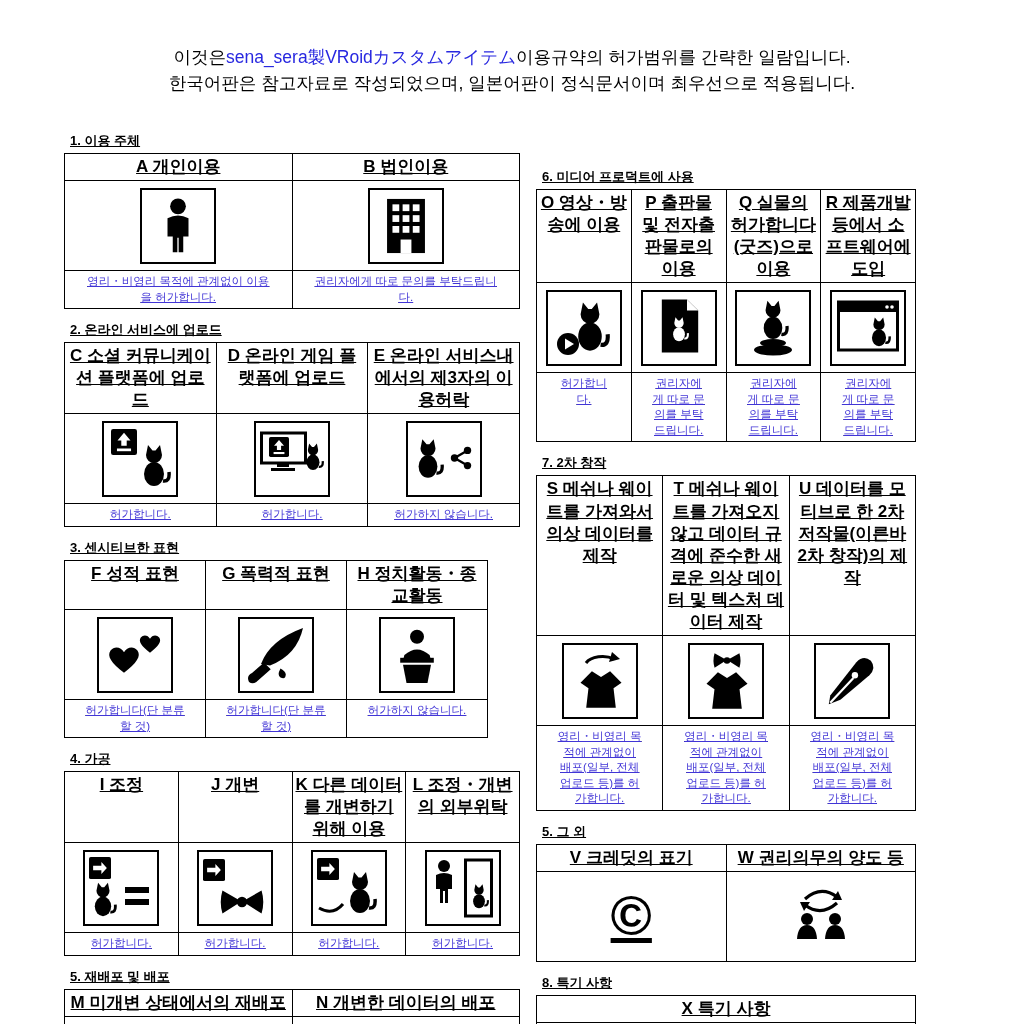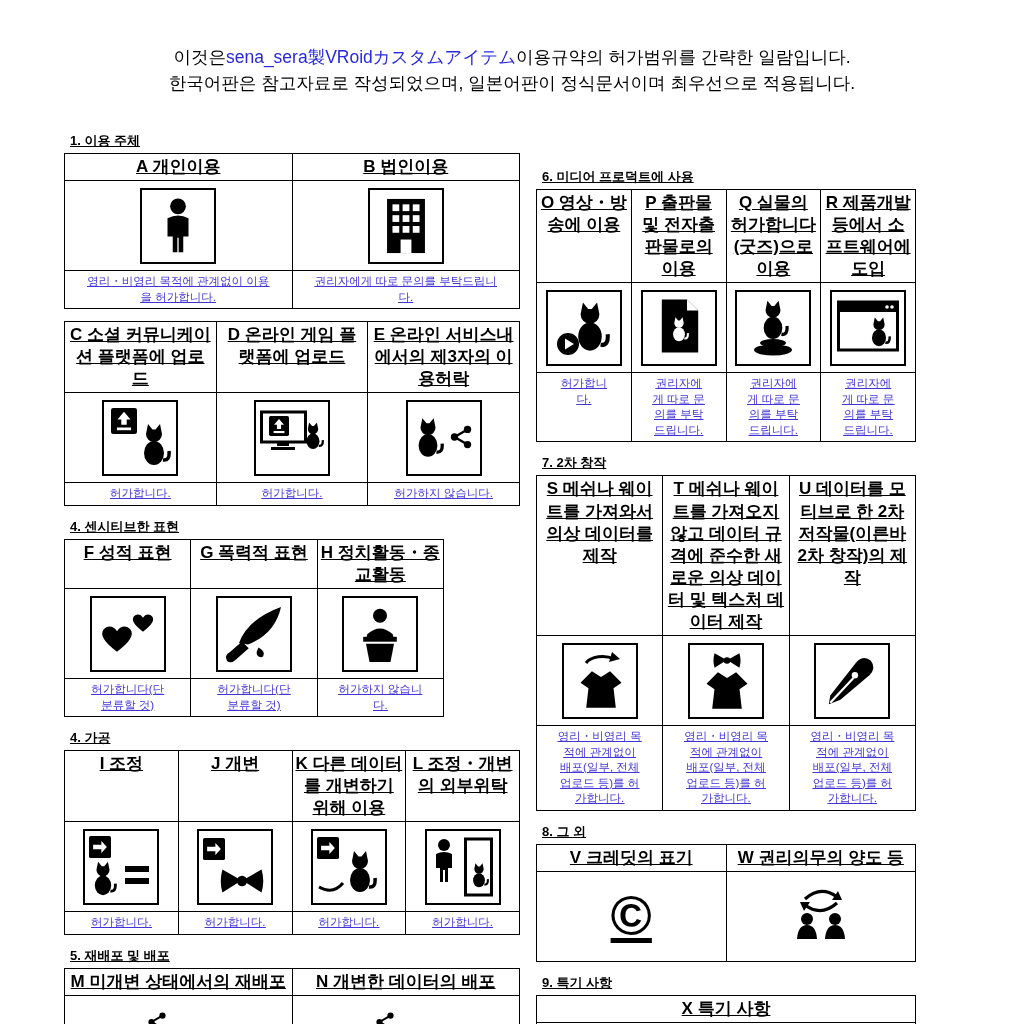--- a/index.html
+++ b/index.html
@@ -18,21 +18,21 @@
   .section { margin-bottom:12px; }
   .sec-h { font-size:13px; font-weight:bold; margin:0 0 3px 6px; }
 
   table.grid { border-collapse:collapse; width:100%; table-layout:fixed; }
   .grid th, .grid td { border:1px solid #000; text-align:center; padding:2px 3px; }
   .grid th { font-size:17px; font-weight:bold; line-height:1.3; vertical-align:top; }
   td.ic  { height:90px; vertical-align:middle; }
   td.res { font-size:11.5px; line-height:1.35; vertical-align:top;
            color:var(--result-blue,#4135d6); text-decoration:underline; padding:3px 20px; }
 
-  table.narrow { width:380px; }
+  table.narrow { width:424px; }
 
   .icobox { width:76px; height:76px; border:2px solid #000; margin:0 auto;
             display:flex; align-items:center; justify-content:center; background:#fff; }
   .icobox.noborder { border:none; }
   svg.ic { display:block; color:#000; }
   .bigglyph { font-size:56px; font-weight:bold; line-height:1; }
   .exglyph  { font-size:48px; font-weight:bold; line-height:1; }
 </style>
 </head>
 <body>
@@ -158,20 +158,21 @@
       </tr>
       <tr>
         <td class="res">영리・비영리 목적에 관계없이 이용을 허가합니다.</td>
         <td class="res">권리자에게 따로 문의를 부탁드립니다.</td>
       </tr>
     </tbody>
       </table>
   </div>
 
   <div class="section">
+    <div class="sec-h">2. 온라인 서비스에 업로드</div>
     <table class="grid">
       <tbody>
           <tr>
         <th>C 소셜 커뮤니케이션 플랫폼에 업로드</th>
         <th>D 온라인 게임 플랫폼에 업로드</th>
         <th>E 온라인 서비스내에서의 제3자의 이용허락</th>
       </tr>
       <tr>
         <td class="ic">
               <div class="icobox">
@@ -204,21 +205,21 @@
       <tr>
         <td class="res">허가합니다.</td>
         <td class="res">허가합니다.</td>
         <td class="res">허가하지 않습니다.</td>
       </tr>
     </tbody>
       </table>
   </div>
 
   <div class="section">
-    <div class="sec-h">4. 센시티브한 표현</div>
+    <div class="sec-h">3. 센시티브한 표현</div>
     <table class="grid narrow">
       <tbody>
           <tr>
         <th>F 성적 표현</th>
         <th>G 폭력적 표현</th>
         <th>H 정치활동・종교활동</th>
       </tr>
       <tr>
         <td class="ic">
               <div class="icobox">
@@ -448,21 +449,21 @@
       <tr>
         <td class="res">영리・비영리 목적에 관계없이 배포(일부, 전체업로드 등)를 허가합니다.</td>
         <td class="res">영리・비영리 목적에 관계없이 배포(일부, 전체업로드 등)를 허가합니다.</td>
         <td class="res">영리・비영리 목적에 관계없이 배포(일부, 전체업로드 등)를 허가합니다.</td>
       </tr>
     </tbody>
       </table>
   </div>
 
   <div class="section">
-    <div class="sec-h">8. 그 외</div>
+    <div class="sec-h">5. 그 외</div>
     <table class="grid">
       <tbody>
           <tr>
         <th>V 크레딧의 표기</th>
         <th>W 권리의무의 양도 등</th>
       </tr>
       <tr>
         <td class="ic">
               <div class="icobox noborder">
           <div class="bigglyph">©</div>
@@ -478,21 +479,21 @@
             <path fill="currentColor" d="M34 50 q1 -14 10 -14 q9 0 10 14 z"></path>
           </svg>
         </div>
             </td>
       </tr>
     </tbody>
       </table>
   </div>
 
   <div class="section">
-    <div class="sec-h">9. 특기 사항</div>
+    <div class="sec-h">8. 특기 사항</div>
     <table class="grid">
       <tbody>
           <tr>
         <th>X 특기 사항</th>
       </tr>
       <tr>
         <td class="ic">
               <div class="icobox">
           <div class="exglyph">!</div>
         </div>

